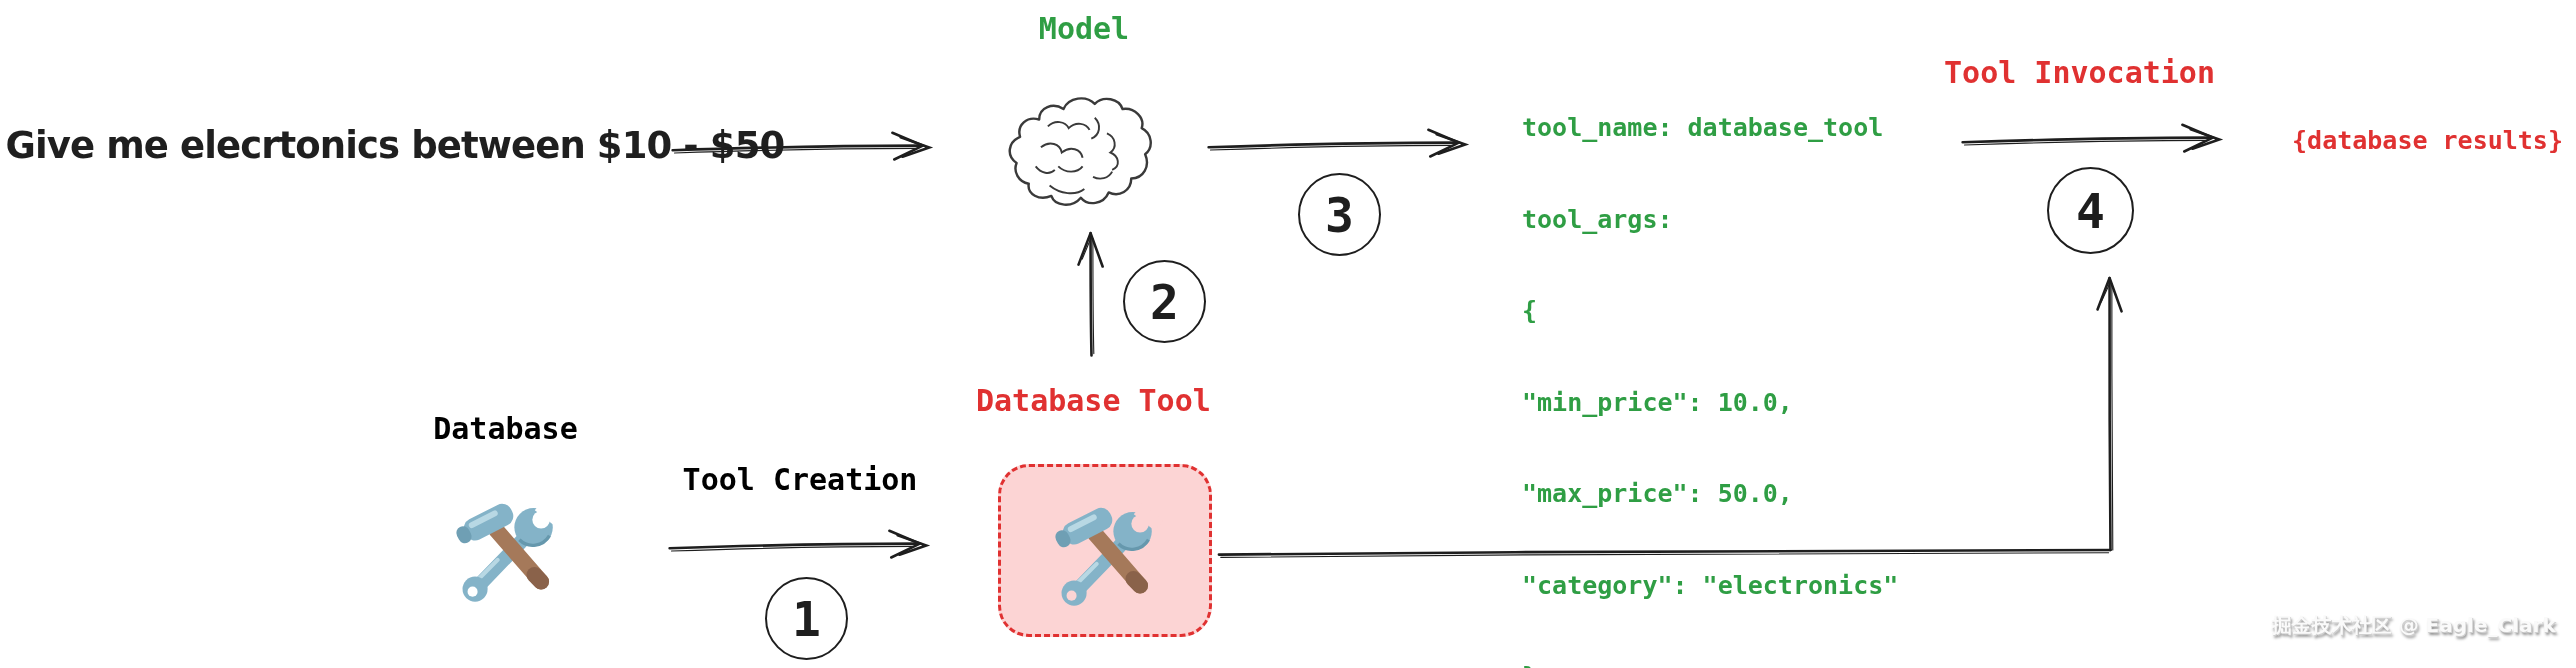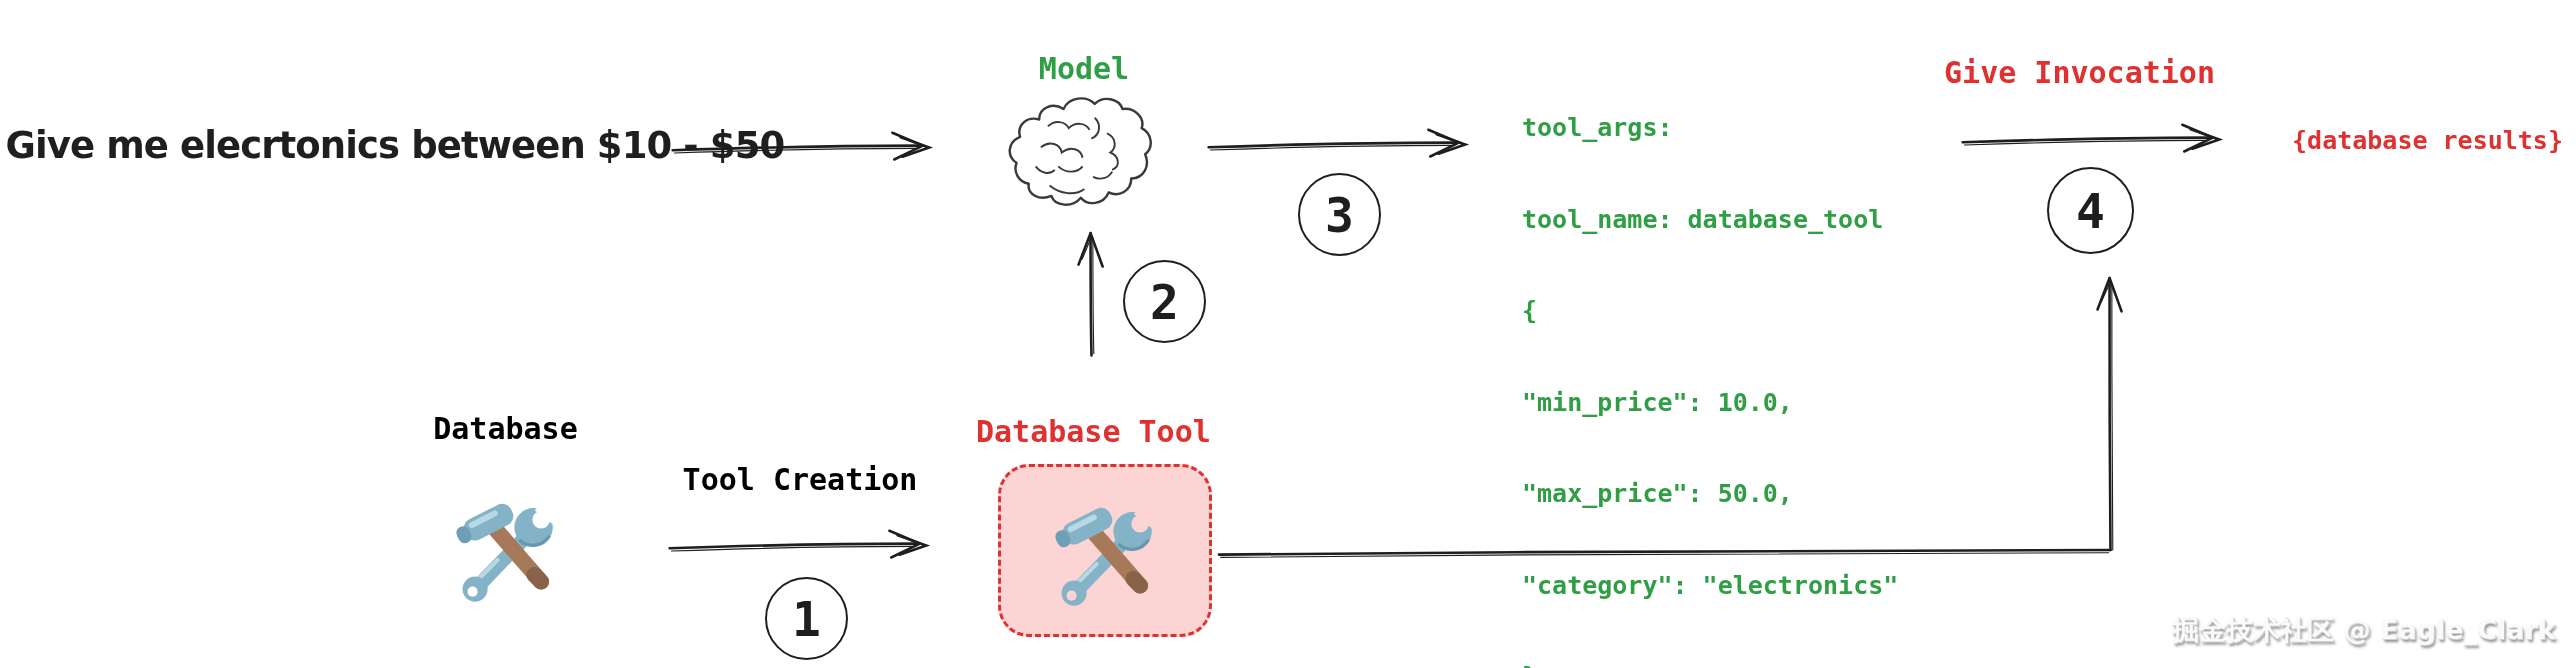--- a/index.html
+++ b/index.html
@@ -1,40 +1,40 @@
 <!DOCTYPE html>
 <html style="font-size:15px"><head>
 <meta charset="utf-8">
 <style>
   html,body { margin:0; padding:0; background:#ffffff; }
   .canvas { position:relative; width:2576px; height:669px; background:#ffffff;
             font-family:"DejaVu Sans Mono","Liberation Mono",monospace; overflow:hidden; }
   .lbl { position:absolute; font-weight:bold; font-size:30px; text-align:center;
          white-space:nowrap; color:#000000; }
-  .green { color:#2f9e44;margin-top:40px; }
+  .green { color:#2f9e44; }
   .red   { color:#e03131; }
   .query { position:absolute; left:5.5px; top:124px; width:638px;
            font-family:"DejaVu Sans","Liberation Sans",sans-serif;
            font-weight:600; font-size:37px; color:#1f1f1f; white-space:nowrap; letter-spacing:-0.9px; }
   .code  { position:absolute; left:1522px; top:52px; width:407px;
            font-size:25px; line-height:30.5px; font-weight:bold; color:#2f9e44; white-space:pre; }
   .step  { position:absolute; border:2.8px solid #1e1e1e; border-radius:50%; background:#fff;
            display:flex; align-items:center; justify-content:center;
            font-weight:bold; font-size:48px; color:#1e1e1e; box-sizing:border-box; }
   .arr   { position:absolute; overflow:visible; }
   .s1 { fill:none; stroke:#1e1e1e; stroke-width:2.8; stroke-linecap:round; }
   .s2 { fill:none; stroke:#1e1e1e; stroke-width:1.2; stroke-linecap:round; }
   .toolbox { position:absolute; left:998px; top:464px; width:214px; height:173px;
              background:#fcd4d4; border:3.2px dashed #e03131; border-radius:31px;
              box-sizing:border-box; display:flex; align-items:center; justify-content:center; }
   .tools-icon { --hole:#ffffff; }
   .toolbox .tools-icon { --hole:#fcd4d4; }
   .brain-svg { position:absolute; left:997px; top:83px; }
   .wm { position:absolute; right:20.3px; top:612px;
-        font-family:"DejaVu Sans","Liberation Sans",sans-serif; font-weight:bold; font-size:27px;
+        font-family:"DejaVu Sans","Liberation Sans",sans-serif; font-weight:bold; font-size:20px;
         color:#fafafa; text-shadow:0.9px 0.9px 0 #cfcfcf, 1.8px 2.8px 2.8px #8d8d8d; white-space:nowrap; }
 </style>
 </head>
 <body>
 
 <div class="canvas">
 
   <div class="query">Give me elecrtonics between $10 - $50</div>
 
   <svg class="arr" style="left:668px;top:126px" width="277" height="43" viewBox="0 0 300 46">
@@ -65,30 +65,30 @@
     <path class="s1" d="M5,26 C 95,23 190,21 272,21"></path>
     <path class="s2" d="M7,29 C 95,26 190,24 268,24"></path>
     <path class="s1" d="M243,7 L276,21 L245,36"></path>
     <path class="s1" d="M252,12 L283,23 L254,33"></path>
   </svg>
   <div class="step" style="left:1298px;top:173px;width:83px;height:83px">
     <span>3</span>
   </div>
 
   <div class="code">
+    <div>tool_name: database_tool</div>
     <div>tool_args:</div>
-    <div>tool_name: database_tool</div>
     <div>{</div>
     <div>"min_price": 10.0,</div>
     <div>"max_price": 50.0,</div>
     <div>"category": "electronics"</div>
     <div>}</div>
   </div>
 
-  <div class="lbl red" style="left:1941px;top:55px;width:277px">Give Invocation</div>
+  <div class="lbl red" style="left:1941px;top:55px;width:277px">Tool Invocation</div>
   <svg class="arr" style="left:1958px;top:118px" width="277" height="43" viewBox="0 0 300 46">
     <path class="s1" d="M5,26 C 95,23 190,21 272,21"></path>
     <path class="s2" d="M7,29 C 95,26 190,24 268,24"></path>
     <path class="s1" d="M243,7 L276,21 L245,36"></path>
     <path class="s1" d="M252,12 L283,23 L254,33"></path>
   </svg>
   <div class="step" style="left:2047px;top:167px;width:87px;height:87px">
     <span>4</span>
   </div>
 
@@ -128,21 +128,21 @@
   <svg class="arr" style="left:665px;top:524px" width="277" height="43" viewBox="0 0 300 46">
     <path class="s1" d="M5,26 C 95,23 190,21 272,21"></path>
     <path class="s2" d="M7,29 C 95,26 190,24 268,24"></path>
     <path class="s1" d="M243,7 L276,21 L245,36"></path>
     <path class="s1" d="M252,12 L283,23 L254,33"></path>
   </svg>
   <div class="step" style="left:765px;top:577px;width:83px;height:83px">
     <span>1</span>
   </div>
 
-  <div class="lbl red" style="left:976px;top:414px;width:231px">Database Tool</div>
+  <div class="lbl red" style="left:976px;top:383px;width:231px">Database Tool</div>
   <div class="toolbox">
     <svg class="tools-icon" width="120" height="117" viewBox="0 0 140 140">
       <line x1="38" y1="116" x2="96" y2="56" stroke="#84b3c8" stroke-width="17" stroke-linecap="round"></line>
       <line x1="36" y1="110" x2="60" y2="86" stroke="#b8d8e4" stroke-width="5" stroke-linecap="round"></line>
       <circle cx="33" cy="121" r="15" fill="#84b3c8"></circle>
       <circle cx="30" cy="124" r="6" fill="var(--hole,#fff)"></circle>
       <circle cx="103" cy="47" r="23" fill="#84b3c8"></circle>
       <circle cx="112" cy="38" r="10.5" fill="var(--hole,#fff)"></circle>
       <rect x="104" y="16" width="32" height="16" fill="var(--hole,#fff)" transform="rotate(38 112 30)"></rect>
       <path d="M86,62 A23 23 0 0 0 122,57" fill="none" stroke="#6698ad" stroke-width="4"></path>

